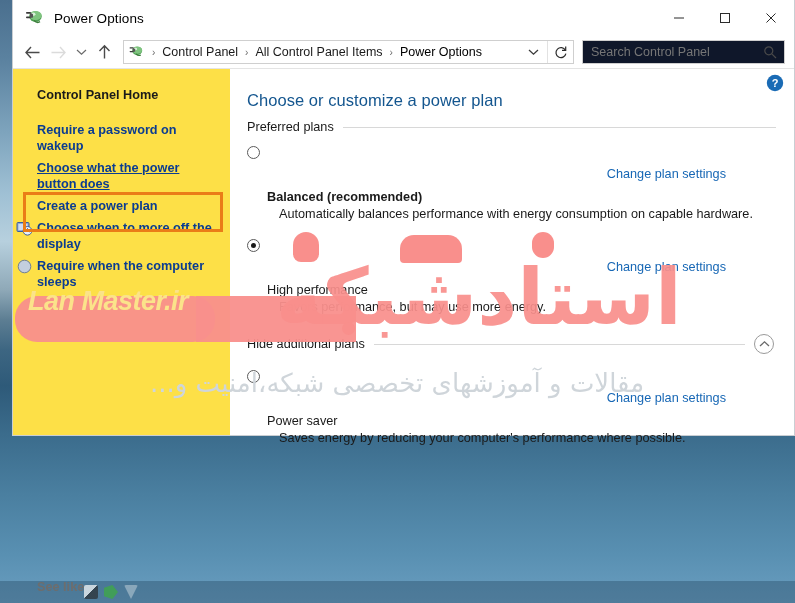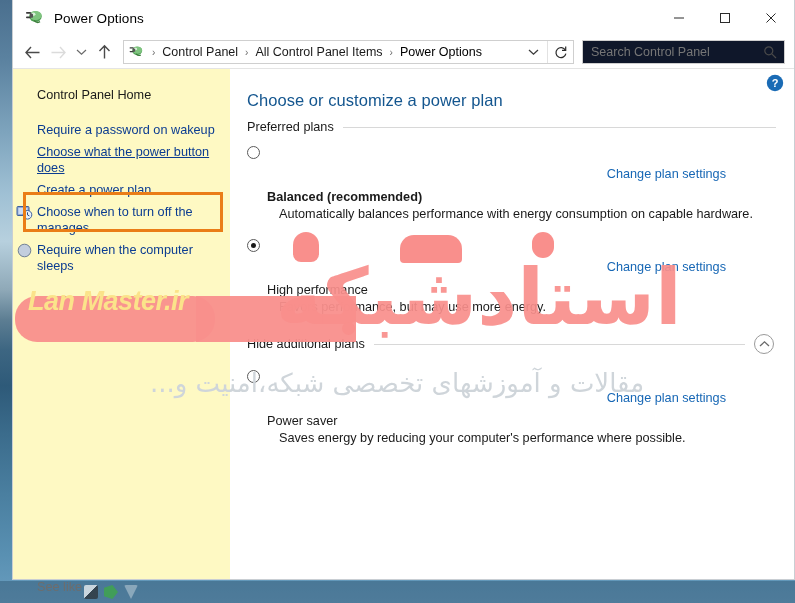--- a/index.html
+++ b/index.html
@@ -34,21 +34,21 @@
   }
   .tb-ico { width: 14px; height: 14px; border-radius: 2px; opacity: .85; }
   .tb-ico.a { background: linear-gradient(135deg,#dfe6ea 0 50%, #2f3a42 50% 100%); }
   .tb-ico.b { background: #3fa34d; clip-path: polygon(0 20%,60% 0,100% 50%,60% 100%,0 80%); }
   .tb-ico.c { background: #c8d6dd; clip-path: polygon(50% 100%, 0 0, 100% 0); opacity:.5;}
 
   
   #window {
     position: absolute;
     left: 12px; top: 0;
-    width: 783px; height: 580px;
+    width: 783px; height: 436px;
     background: #ffffff;
     border: 1px solid #c9ced3;
     border-top: none;
     display: flex;
     flex-direction: column;
   }
 
   
   #titlebar {
     height: 36px;
@@ -168,21 +168,22 @@
     position: relative;
     min-height: 0;
     border-top: 1px solid #e4e4e4;
   }
 
   
   #leftpane {
     flex: 0 0 217px;
     position: relative;
     padding-top: 15px;
-    background: #fef9c3;
+    background: #fde047;
+    font-weight: bold;
   }
   .lp-link {
     font-size: 12.7px;
     color: #0b3c91;
     line-height: 16px;
     padding: 3px 10px 3px 24px;
     cursor: default;
     position: relative;
   }
   .lp-link.home { color: #1a1a1a; margin-bottom: 13px; }
@@ -520,21 +521,21 @@
 
       <div class="lp-link withicon">
         <span class="lp-ico">
           <svg width="17" height="17" viewBox="0 0 17 17">
             <rect x="1" y="2.5" width="12" height="9" rx="1" fill="#8fa8d6" stroke="#3c5f9e" stroke-width="1"></rect>
             <rect x="2.4" y="4" width="9" height="6" fill="#cfdcf2"></rect>
             <circle cx="11.5" cy="10.8" r="4.3" fill="#e8f0fb" stroke="#3c5f9e" stroke-width="1"></circle>
             <path d="M11.5 8.3 V10.9 L13.4 11.9" stroke="#2a4a80" stroke-width="1" fill="none"></path>
           </svg>
         </span>
-        <span class="t">Choose when to turn off the manages</span>
+        <span class="t">Choose when to more off the display</span>
       </div>
 
       <div class="lp-link withicon">
         <span class="lp-ico">
           <svg width="17" height="17" viewBox="0 0 17 17">
             <circle cx="8.5" cy="8.5" r="6.3" fill="#c3cede" stroke="#6f7f95" stroke-width="1"></circle>
             <path d="M8.5 2.2 a6.3 6.3 0 0 0 0 12.6 a6.3 6.3 0 0 1 0 -12.6" fill="#20304a"></path>
           </svg>
         </span>
         <span class="t">Require when the computer sleeps</span>

